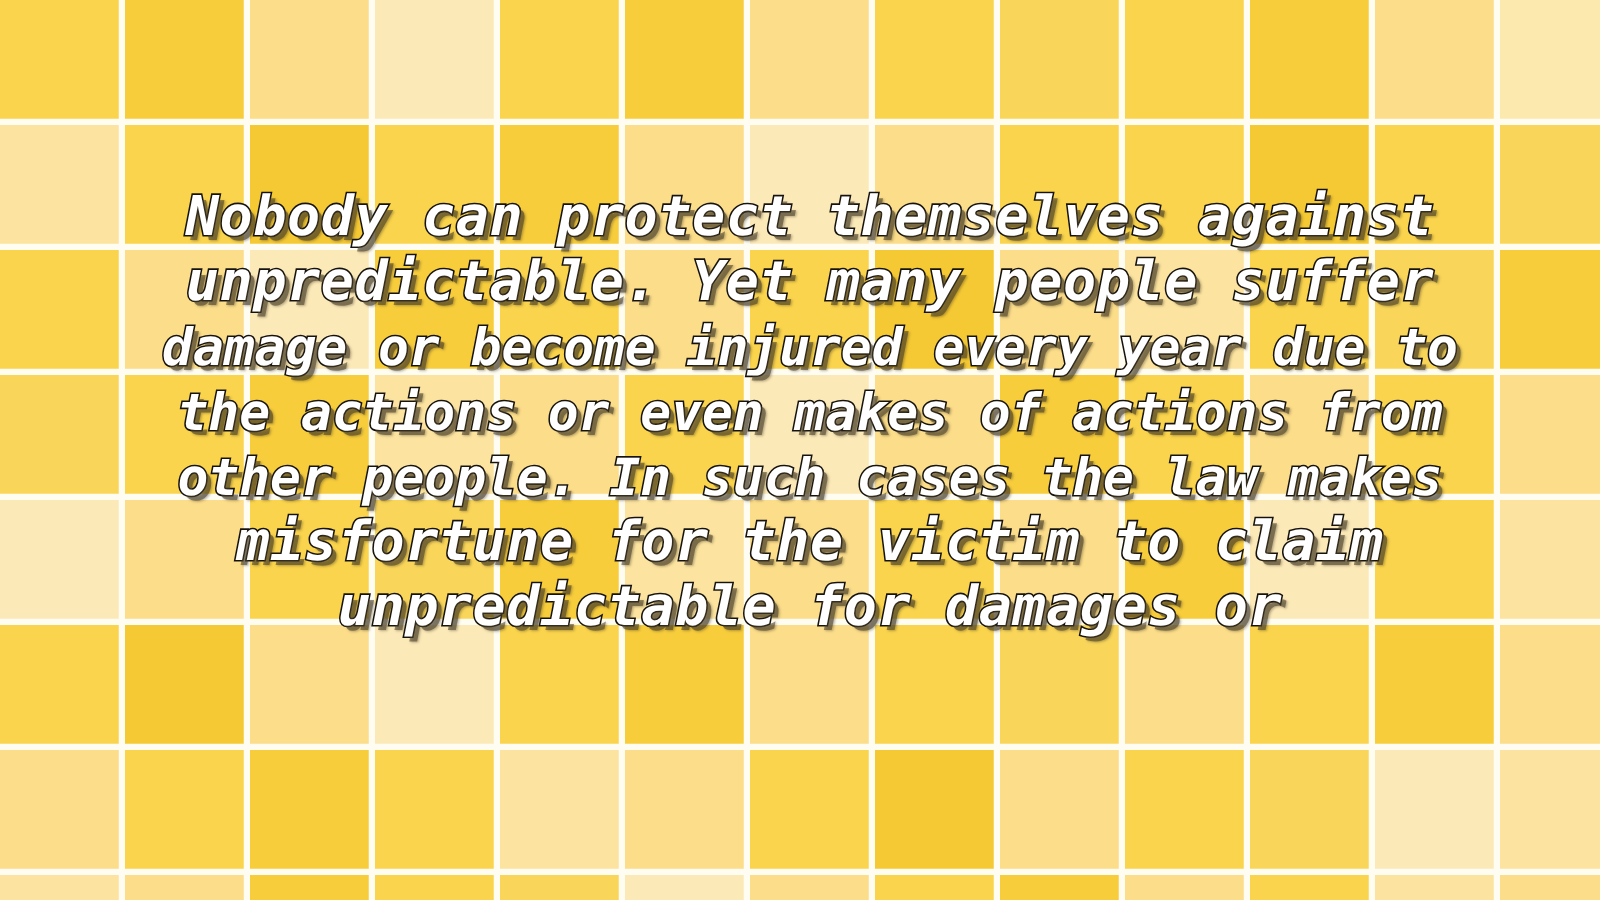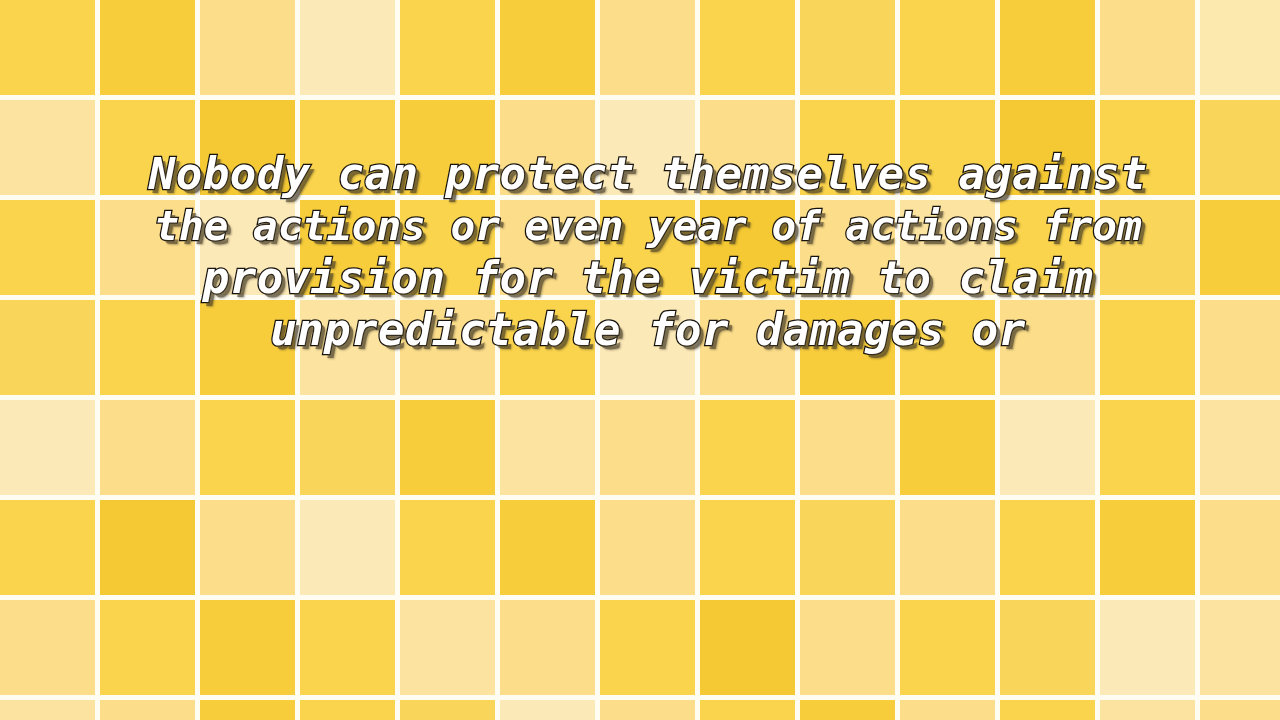--- a/index.html
+++ b/index.html
@@ -167,18 +167,21 @@
       <div class="tile" style="left: 700px; top: 700px; width: 95px; height: 95px; background: rgb(250, 212, 76);"></div>
       <div class="tile" style="left: 800px; top: 700px; width: 95px; height: 95px; background: rgb(247, 205, 60);"></div>
       <div class="tile" style="left: 900px; top: 700px; width: 95px; height: 95px; background: rgb(251, 221, 138);"></div>
       <div class="tile" style="left: 1000px; top: 700px; width: 95px; height: 95px; background: rgb(250, 212, 76);"></div>
       <div class="tile" style="left: 1100px; top: 700px; width: 95px; height: 95px; background: rgb(252, 228, 160);"></div>
       <div class="tile" style="left: 1200px; top: 700px; width: 95px; height: 95px; background: rgb(251, 221, 138);"></div>
     </div>
 
   <div id="quote-block">
     <span class="quote-line">Nobody can protect themselves against</span>
-    <span class="quote-line fit-wide">the actions or even year of actions from</span>
-    <span class="quote-line">provision for the victim to claim</span>
+    <span class="quote-line">unpredictable. Yet many people suffer</span>
+    <span class="quote-line fit-wide">damage or become injured every year due to</span>
+    <span class="quote-line fit-wide">the actions or even makes of actions from</span>
+    <span class="quote-line fit-wide">other people. In such cases the law makes</span>
+    <span class="quote-line">misfortune for the victim to claim</span>
     <span class="quote-line">unpredictable for damages or</span>
   </div>
 
 </div>
 
 </body></html>

